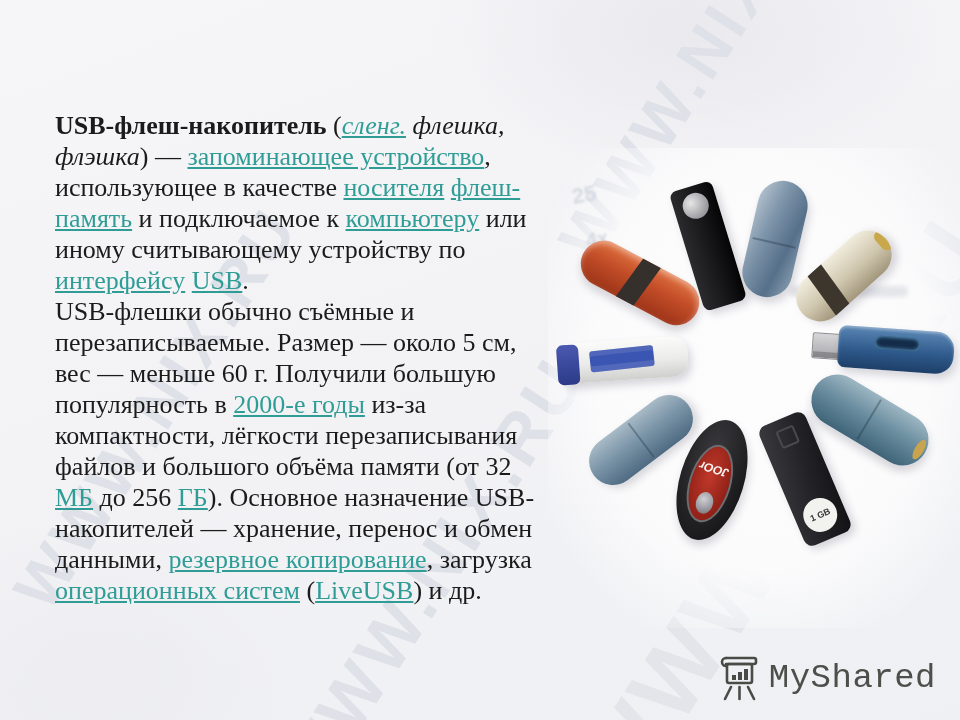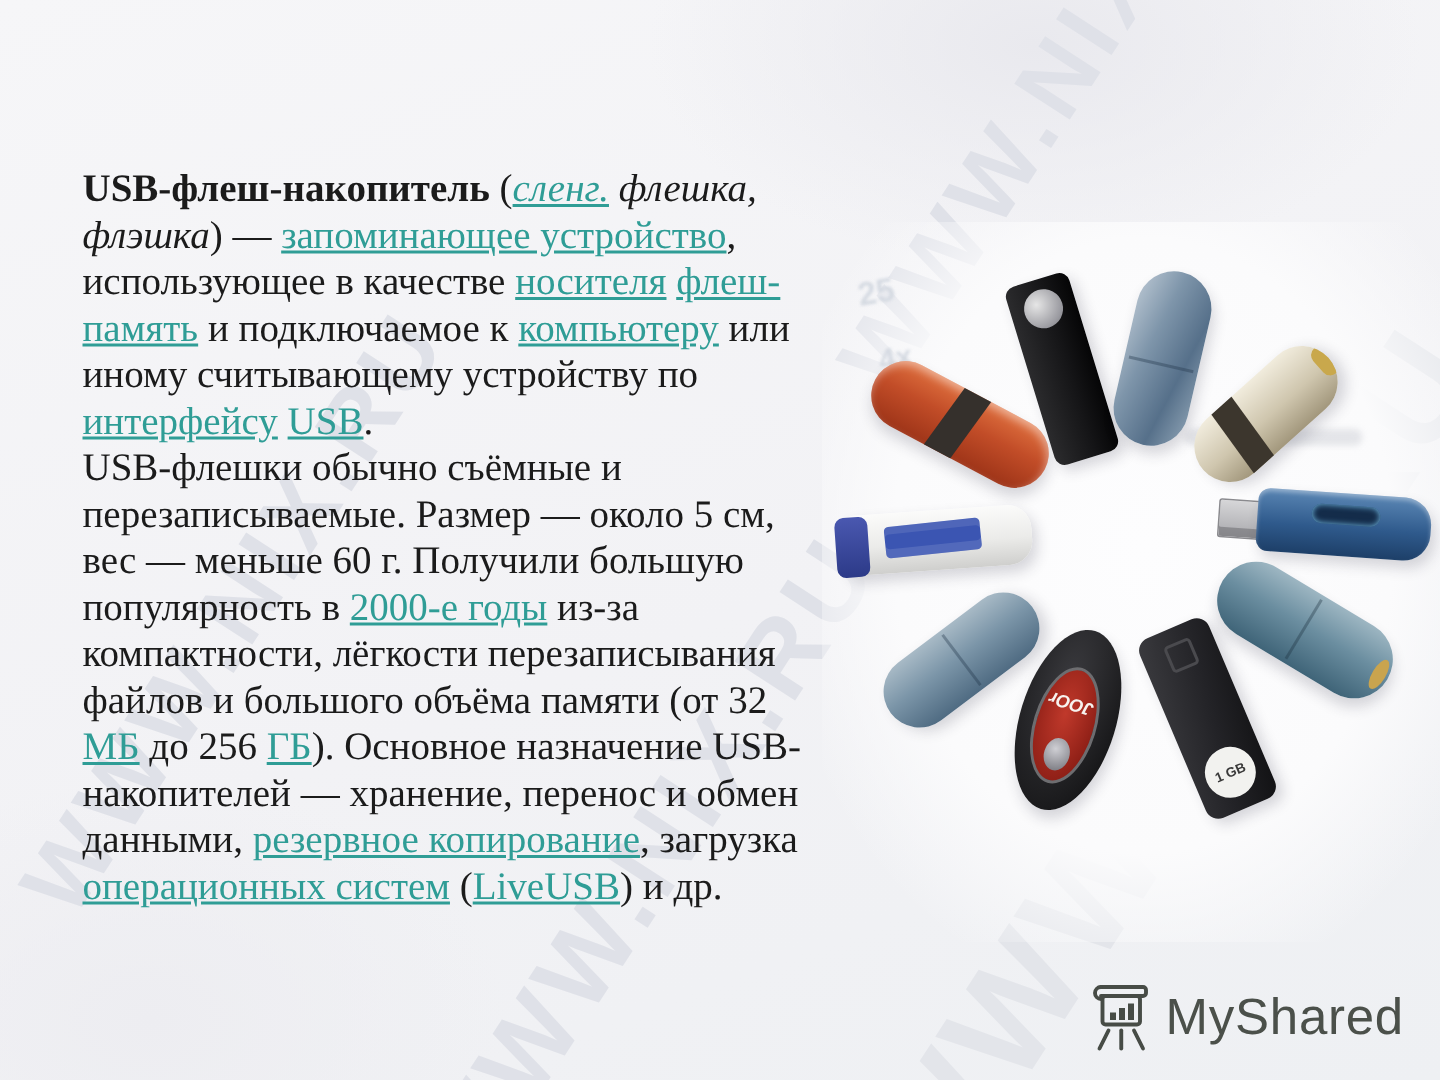--- a/index.html
+++ b/index.html
@@ -116,21 +116,21 @@
     background:#f2f2ef; color:#3a3a3a; display:flex; align-items:center; justify-content:center;
     font-family:"Liberation Sans",sans-serif; font-size:9px; font-weight:bold; }
   
   .d-teal { left:258px; top:246px; width:128px; height:52px; border-radius:26px;
     transform:rotate(31deg);
     background:linear-gradient(180deg,#9db6c2 0%,#6b8ea0 45%,#3f6478 100%); }
   .d-teal .seam { position:absolute; left:62px; top:3px; width:2px; height:46px; background:rgba(25,45,60,.35); }
   .d-teal .tip { position:absolute; right:2px; top:15px; width:9px; height:22px; border-radius:50%; background:#c9a44e; }
   
   .logo { position:absolute; z-index:4; right:24px; bottom:18px; display:flex; align-items:center; gap:10px; }
-  .logo .word { font-family:Liberation Sans, sans-serif; font-size:34px; color:#4b504a; letter-spacing:.5px;text-align:center; }
+  .logo .word { font-family:Liberation Mono, monospace; font-size:34px; color:#4b504a; letter-spacing:.5px;text-align:center; }
 </style>
 </head>
 <body>
 
 <div id="slide">
 
   <div class="patch patch-top"></div>
   <div class="patch patch-left"></div>
 
   <div class="wm wm-a">WWW.NIX.RU</div>

